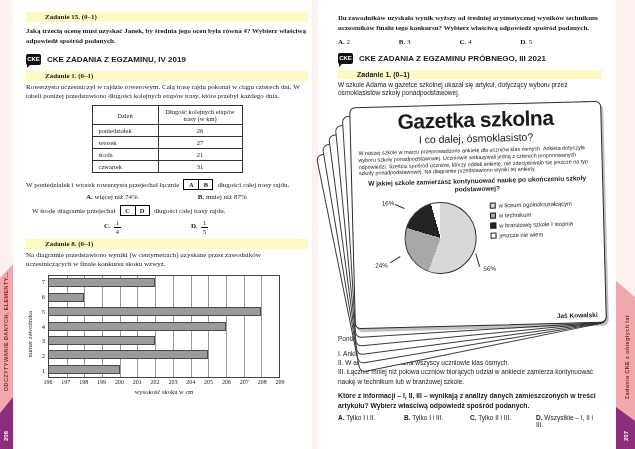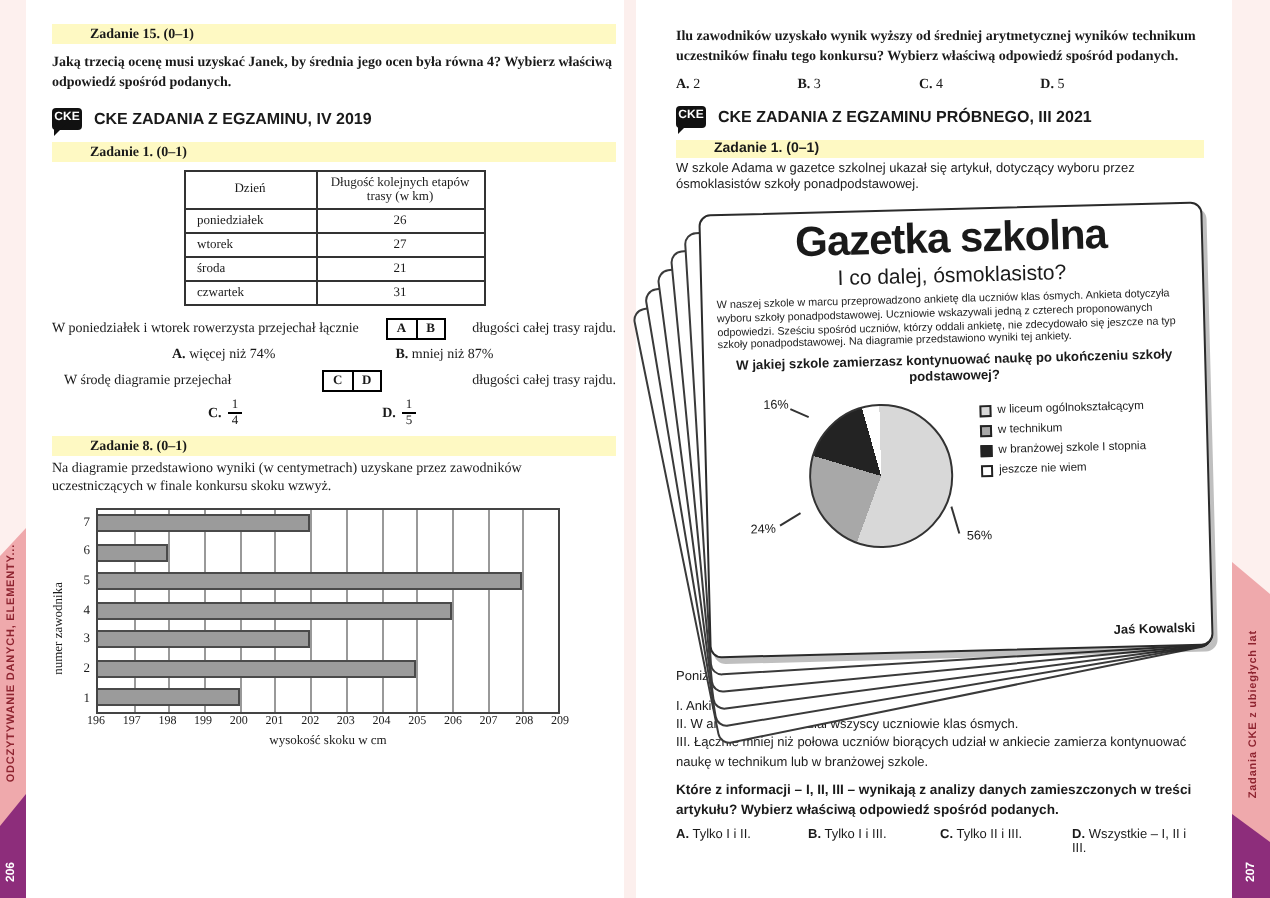--- a/index.html
+++ b/index.html
@@ -40,21 +40,21 @@
   .cke-logo:after { content:""; position:absolute; left:1px; bottom:-3px; border:3px solid transparent; border-top-color:#111; border-left-color:#111; }
   .cke-title { font-family:"Liberation Sans", sans-serif; font-weight:bold; font-size:8px; }
 
   
   table.data { border-collapse:collapse; margin:4px auto 6px; font-size:6.5px; }
   table.data th, table.data td { border:1px solid #333; padding:2px 6px; text-align:center; font-weight:normal; }
   table.data th { width:auto; }
   table.data td.day { text-align:left; width:66px; }
   table.data th.len { width:84px; }
 
-  .fill-sent { font-size:7px; margin:3px 0; display:flex; align-items:center; gap:4px;justify-content:space-between; }
+  .fill-sent { font-size:7px; margin:3px 0; display:flex; align-items:center; gap:4px; }
   .fill-sent.indent { margin-left:6px; }
   .chbox { display:inline-flex; border:1px solid #000; }
   .chbox span { width:14px; text-align:center; font-weight:bold; font-size:6.5px; padding:1px 0; }
   .chbox span + span { border-left:1px solid #000; }
   .ab-opts { display:flex; gap:60px; font-size:7px; margin:3px 0 4px 60px; }
   .cd-opts { display:flex; gap:70px; font-size:7px; margin:2px 0 4px 78px; align-items:center; }
   .frac { display:inline-block; text-align:center; vertical-align:middle; font-size:6.5px; line-height:1.1; margin-left:3px; }
   .frac .num { display:block; border-bottom:1px solid #000; padding:0 2px; }
 
   
@@ -120,20 +120,21 @@
 
   <div class="taskbar">Zadanie 15. (0–1)</div>
   <div class="bold-q">Jaką trzecią ocenę musi uzyskać Janek, by średnia jego ocen była równa 4? Wybierz właściwą odpowiedź spośród podanych.</div>
 
   <div class="cke-head">
     <div class="cke-logo">CKE</div>
     <div class="cke-title">CKE ZADANIA Z EGZAMINU, IV 2019</div>
   </div>
 
   <div class="taskbar">Zadanie 1. (0–1)</div>
+  <div class="body-txt">Rowerzysta uczestniczył w rajdzie rowerowym. Całą trasę rajdu pokonał w ciągu czterech dni. W tabeli poniżej przedstawiono długości kolejnych etapów trasy, które przebył każdego dnia.</div>
 
   <table class="data">
     <tbody>
         <tr>
       <th class="day" style="text-align:center">Dzień</th>
       <th class="len">Długość kolejnych etapów trasy (w km)</th>
     </tr>
     <tr>
           <td class="day">poniedziałek</td>
           <td>26</td>

